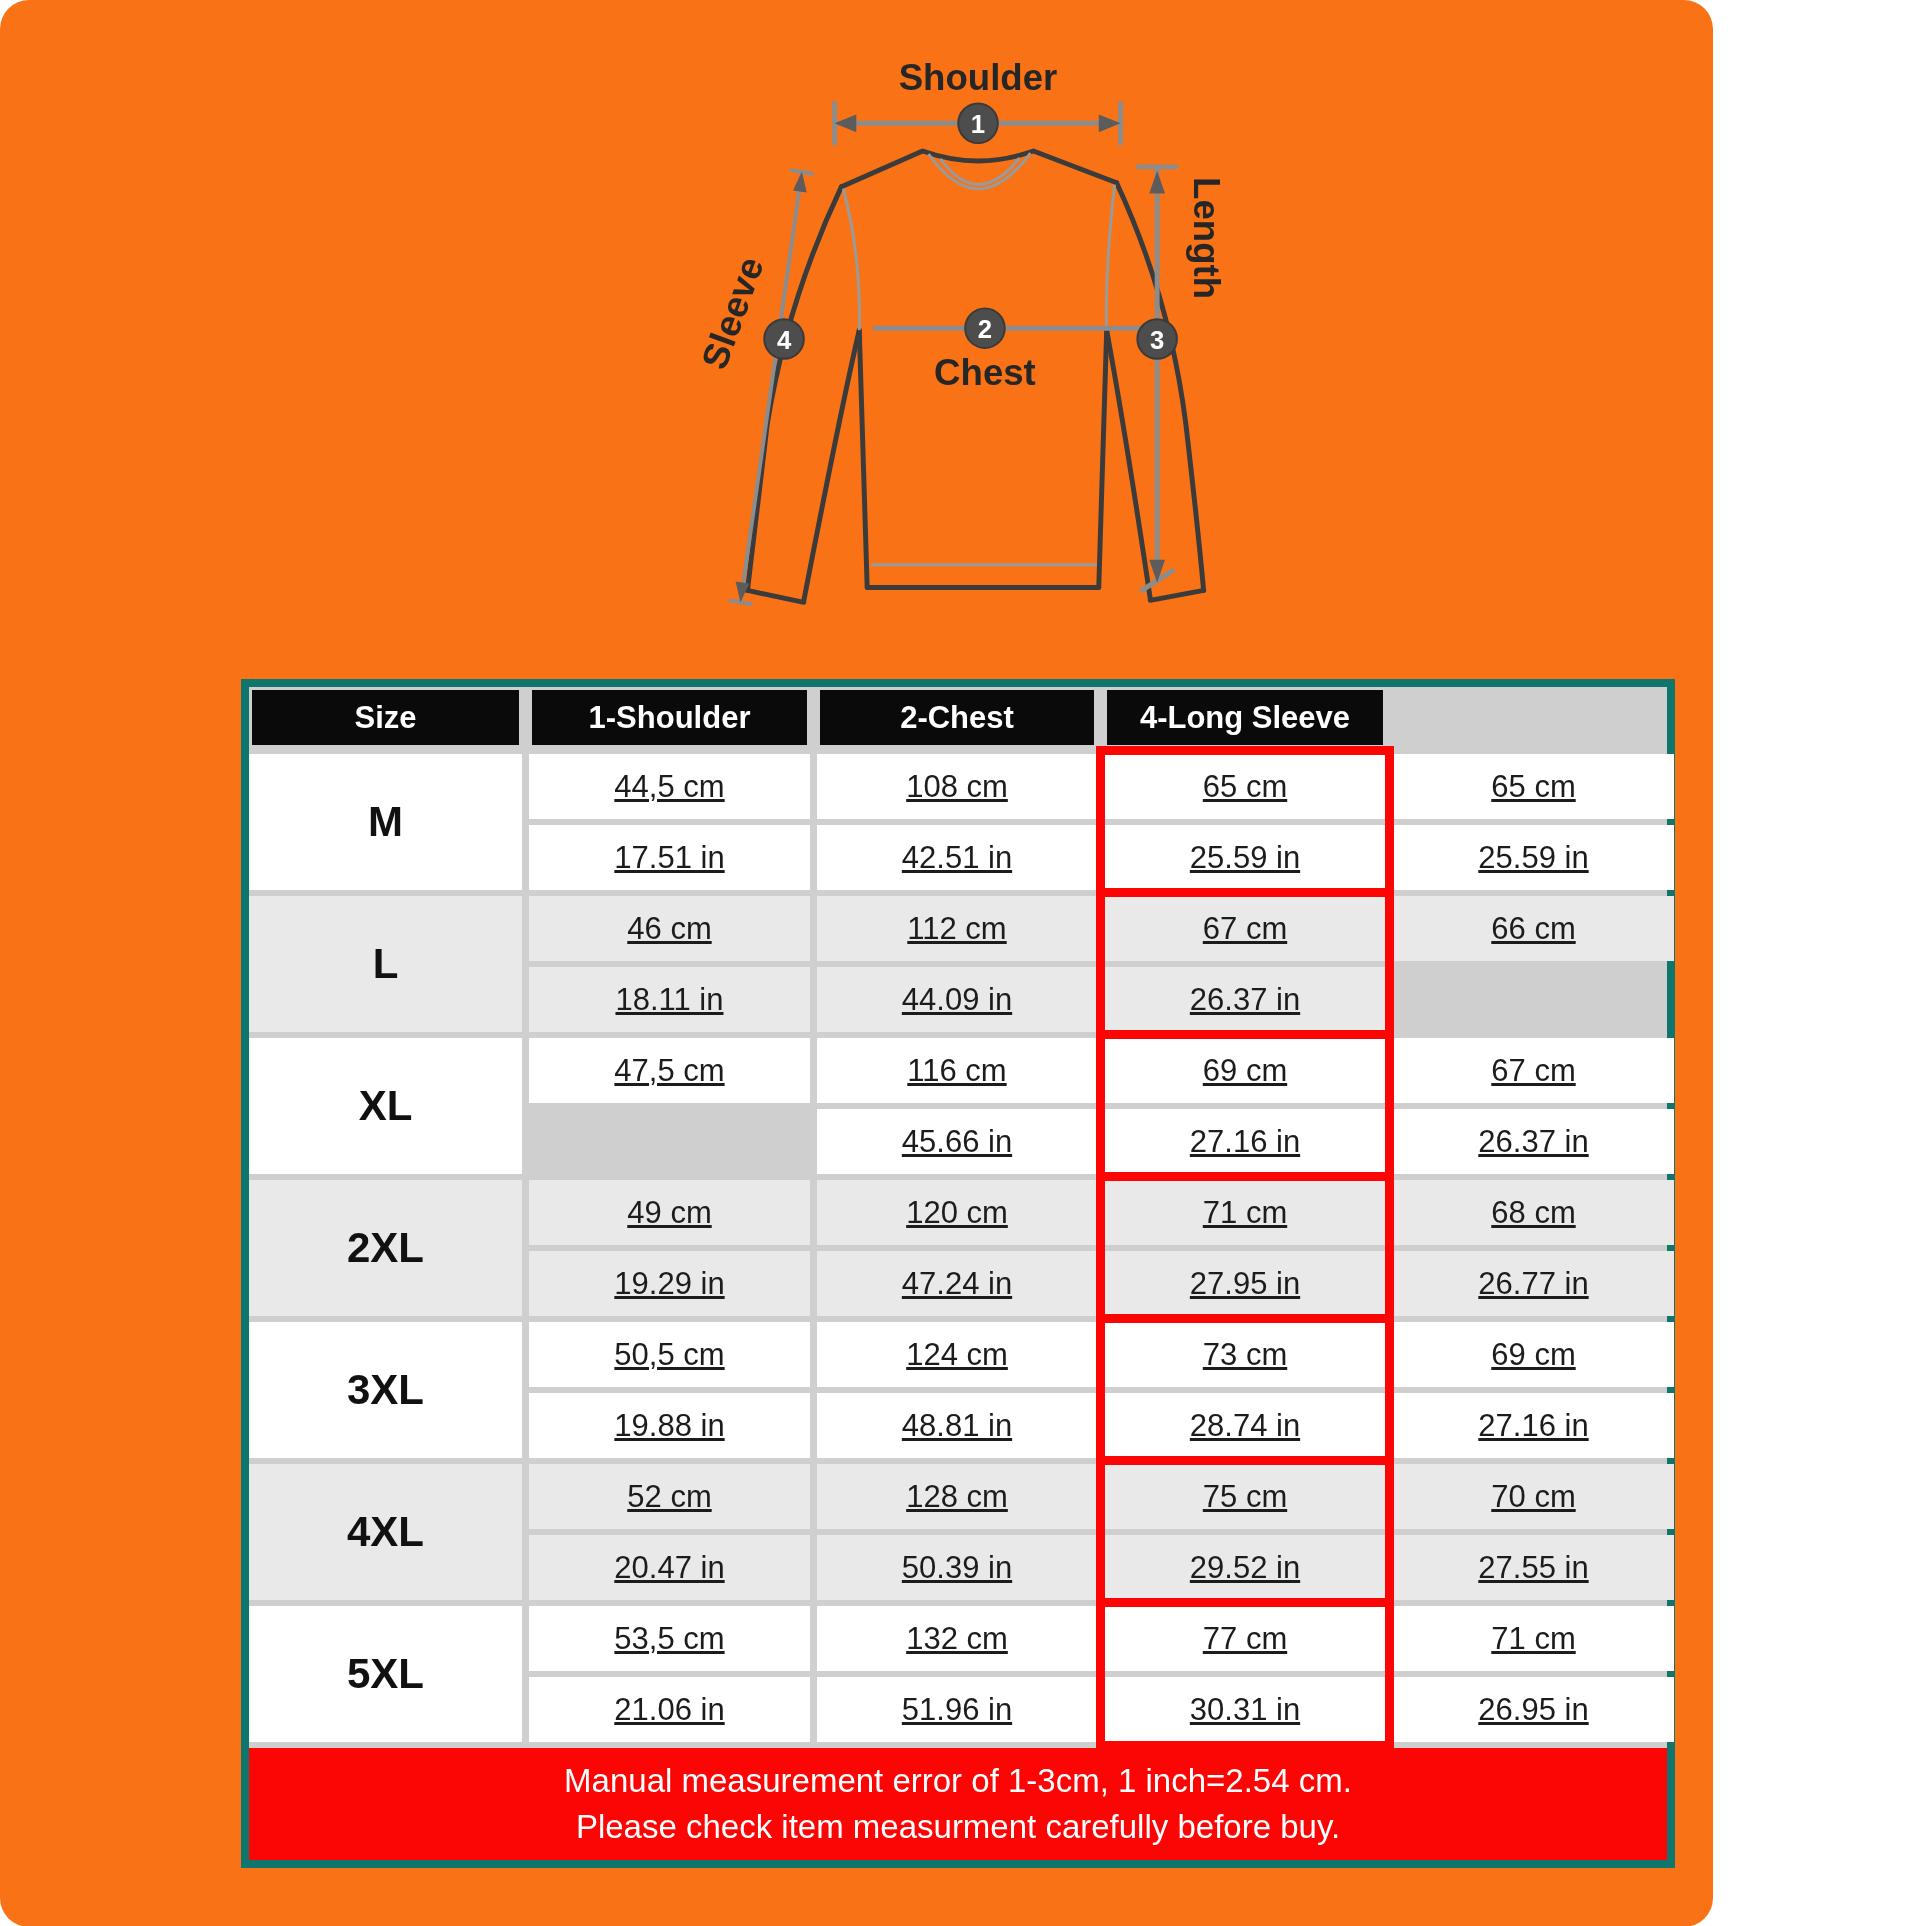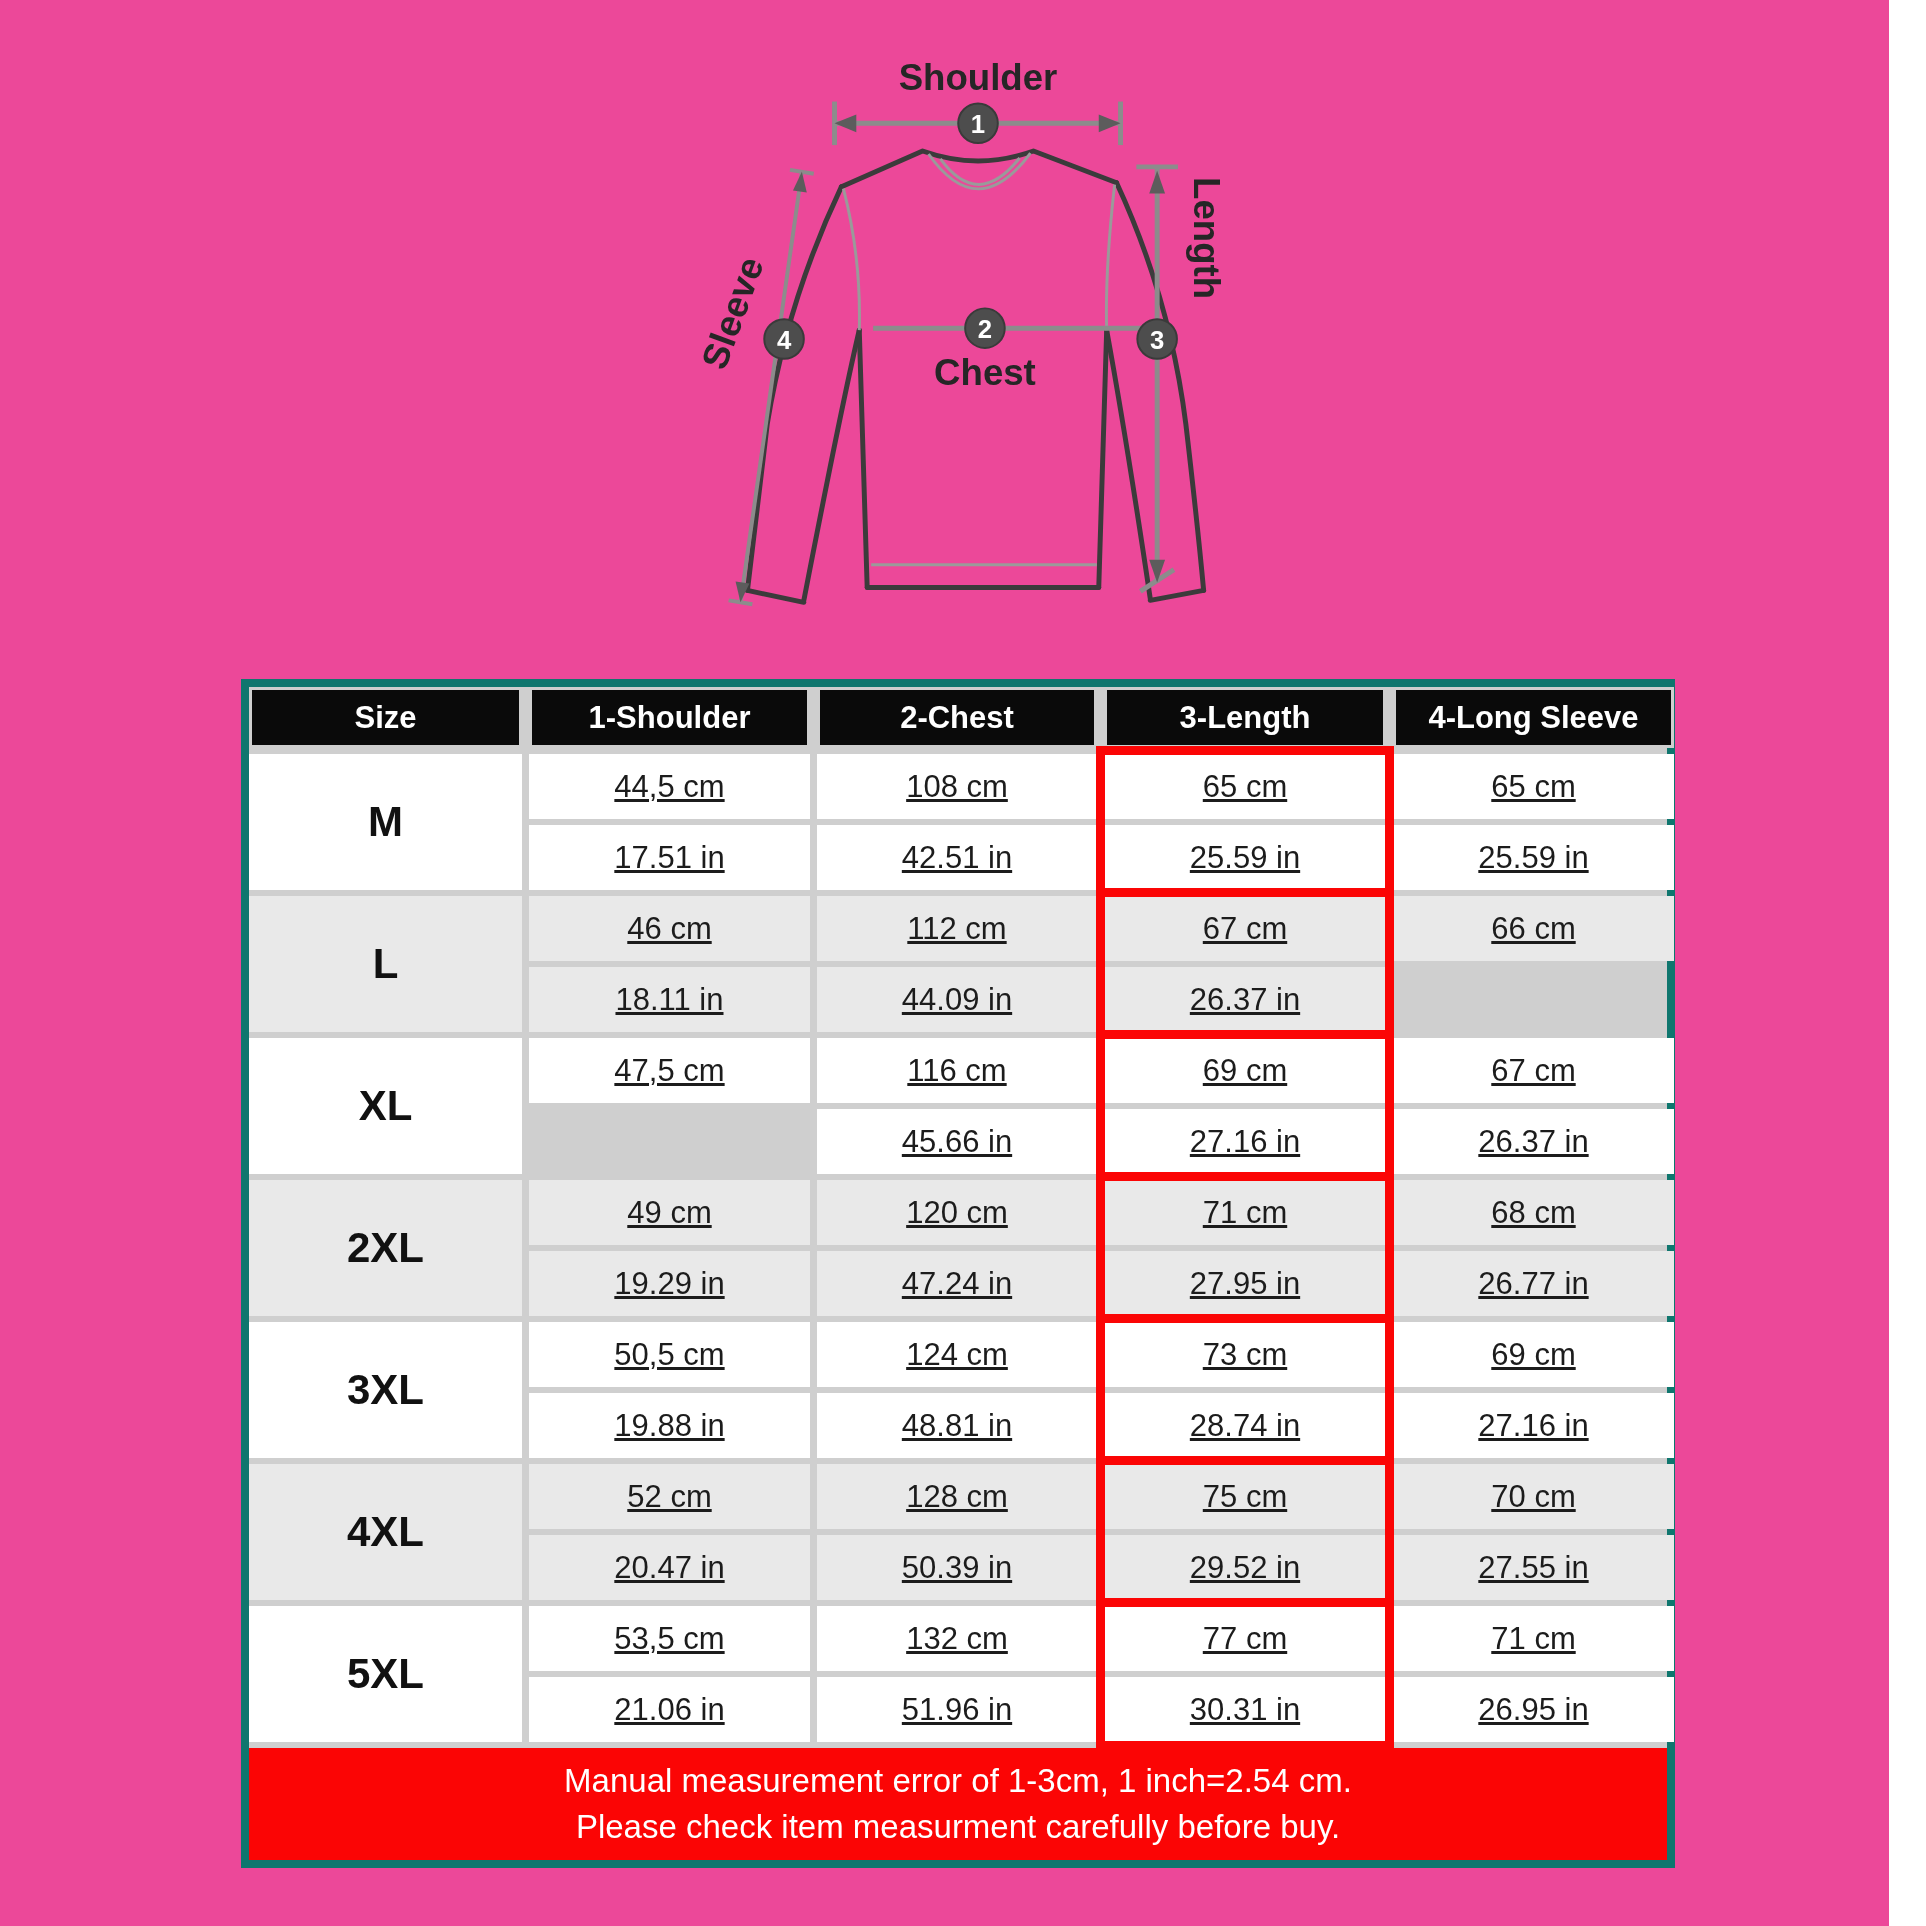--- a/index.html
+++ b/index.html
@@ -1,18 +1,18 @@
 <!DOCTYPE html>
 <html><head>
 <meta charset="utf-8">
 <style>
   html,body{margin:0;padding:0;background:#ffffff;}
   .page{
-    position:relative;width:1889px;height:1927px;background:#ec4899;
-    font-family:"Liberation Sans",sans-serif;overflow:hidden;
+    position:relative;width:1713px;height:1927px;background:#f97316;
+    font-family:"Liberation Sans",sans-serif;overflow:hidden;border-radius:29px;
   }
   
   .diagram{position:absolute;left:693px;top:48px;width:574px;height:594px;}
   
   .size-table{
     --c1:273px;--c2:281px;--c3:280px;--c4:282px;--c5:281px;
     position:absolute;left:241px;top:679px;width:1434px;box-sizing:border-box;
     border:8px solid #0f766e;background:#cfcfcf;
     display:flex;flex-direction:column;row-gap:6px;
   }
@@ -130,21 +130,20 @@
       <text class="dnum" x="92" y="304" text-anchor="middle">4</text>
     </g>
   </svg>
 
   <div class="size-table">
 
     <div class="thead">
       <div class="th">Size</div>
       <div class="th">1-Shoulder</div>
       <div class="th">2-Chest</div>
-      <div class="th">3-Length</div>
       <div class="th">4-Long Sleeve</div>
     </div>
 
     <div class="block">
       <div class="size-cell">M</div>
       <div class="pair">
         <div class="cell">44,5 cm</div>
         <div class="cell">17.51 in</div>
       </div>
       <div class="pair">

